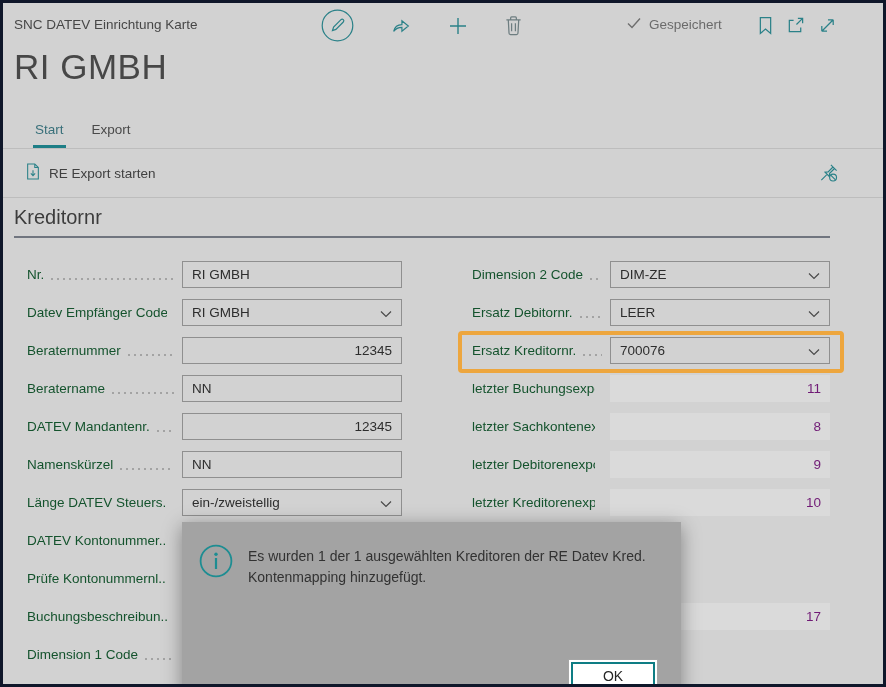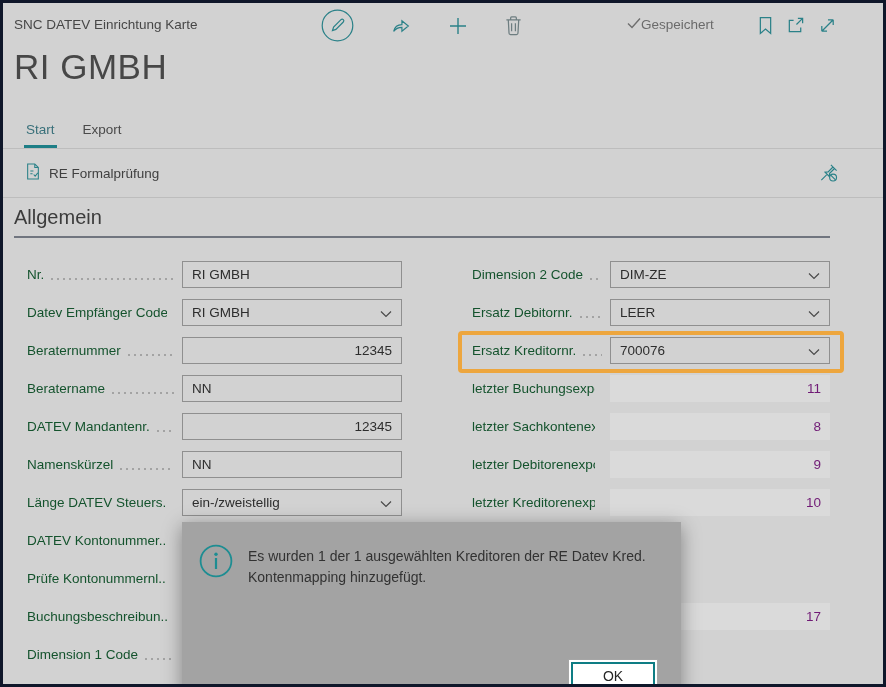--- a/index.html
+++ b/index.html
@@ -9,31 +9,31 @@
   .window {
     position:relative; width:886px; height:687px;
     border:3px solid #0f172a; background:#d2d2d2; overflow:hidden;
   }
 
   
   .topbar-title { position:absolute; left:11px; top:14px; font-size:13.5px; color:#474747; }
   .topbar-center { position:absolute; left:318px; top:6px; display:flex; align-items:center; gap:36px; }
   .icon-btn { display:flex; align-items:center; justify-content:center; cursor:pointer; }
   .icon-btn svg { display:block; }
-  .saved { position:absolute; left:624px; top:14px; display:flex; align-items:center; gap:0;
+  .saved { position:absolute; left:624px; top:14px; display:flex; align-items:center; gap:8px;
            font-size:13.5px; color:#6b6b6b; }
   .topbar-right { position:absolute; right:46px; top:13px; display:flex; align-items:center; gap:13px; }
 
   
   .page-title { position:absolute; left:11px; top:44px; font-size:35px; font-weight:300;
                 color:#474747; letter-spacing:0.5px; }
 
   
   .tabs { position:absolute; left:0; top:113px; width:100%; height:33px;
-          border-bottom:1px solid #bdbdbd; display:flex; gap:24px; padding-left:21px; }
+          border-bottom:1px solid #bdbdbd; display:flex; gap:24px; padding-left:30px; }
   .tab { font-size:13.5px; color:#4a4a4a; padding:6px 2px; cursor:pointer; }
   .tab.active { color:#39707a; border-bottom:3px solid #1d7e86; }
 
   
   .actionbar { position:absolute; left:0; top:146px; width:100%; height:49px;
                border-bottom:1px solid #bdbdbd; display:flex; align-items:center;
                padding-left:22px; gap:42px; }
   .action { display:flex; align-items:center; gap:8px; font-size:13.5px; color:#404040; cursor:pointer; }
   .pin { position:absolute; right:44px; top:50%; transform:translateY(-50%); }
 
@@ -140,36 +140,36 @@
   <div class="tabs">
     <span class="tab active">Start</span>
     <span class="tab">Export</span>
   </div>
 
   <div class="actionbar">
     <span class="action">
       <span>
         <svg width="16" height="19" viewBox="0 0 18 20" fill="none" stroke="#2a8188" stroke-width="1.2">
           <path d="M3 1.5 h8 l4 4 V18.5 H3 Z M11 1.5 V5.5 h4"></path>
-          <path d="M6 9.5 h3.5 M6 12.5 h2.5 M9.8 13.4 l1.6 1.9 3-3.8"></path>
+          <path d="M9 8.5 v6 M6.6 12.2 L9 14.8 L11.4 12.2"></path>
         </svg>
       </span>
-      <span>RE Formalprüfung</span>
+      <span>RE Export starten</span>
     </span>
     <span class="pin icon-btn">
       <svg width="21" height="21" viewBox="0 0 22 22" fill="none" stroke="#2a8188" stroke-width="1.2">
         <path d="M13.5 2.5 L19.5 8.5 M17.3 6.3 L12.2 11.4 L11.8 14.6 L7.4 10.2 L10.6 9.8 L15.7 4.7 M9 13 L3.5 18.5"></path>
         <circle cx="15.8" cy="15.8" r="3.6"></circle>
         <path d="M13.3 13.3 L18.3 18.3"></path>
       </svg>
     </span>
   </div>
 
   <div class="section-head">
-    <div class="section-title">Allgemein</div>
+    <div class="section-title">Kreditornr</div>
     <div class="section-rule"></div>
   </div>
 
   <div class="form">
 
     <div class="col col-left">
       <div class="row">
         <span class="flabel">Nr.</span>
           <span class="leader"></span>
         <span class="field">

